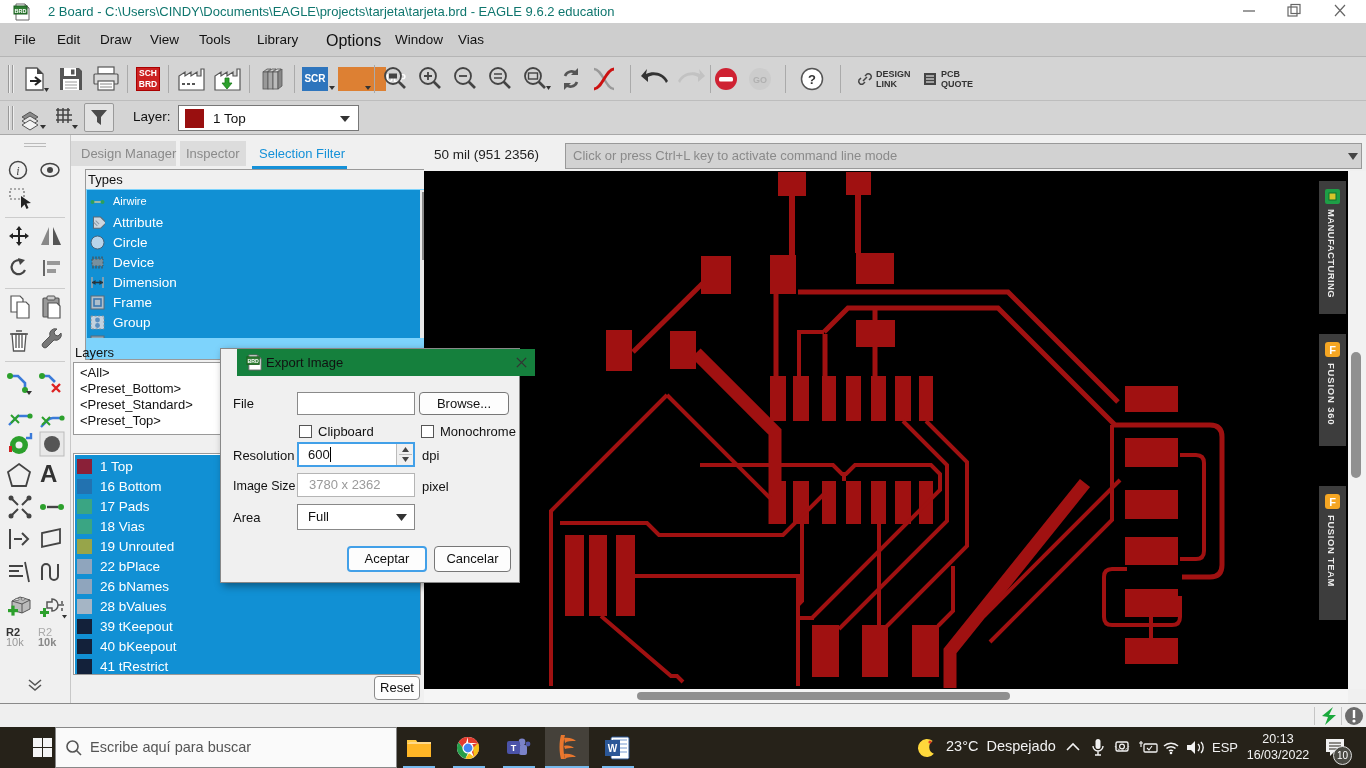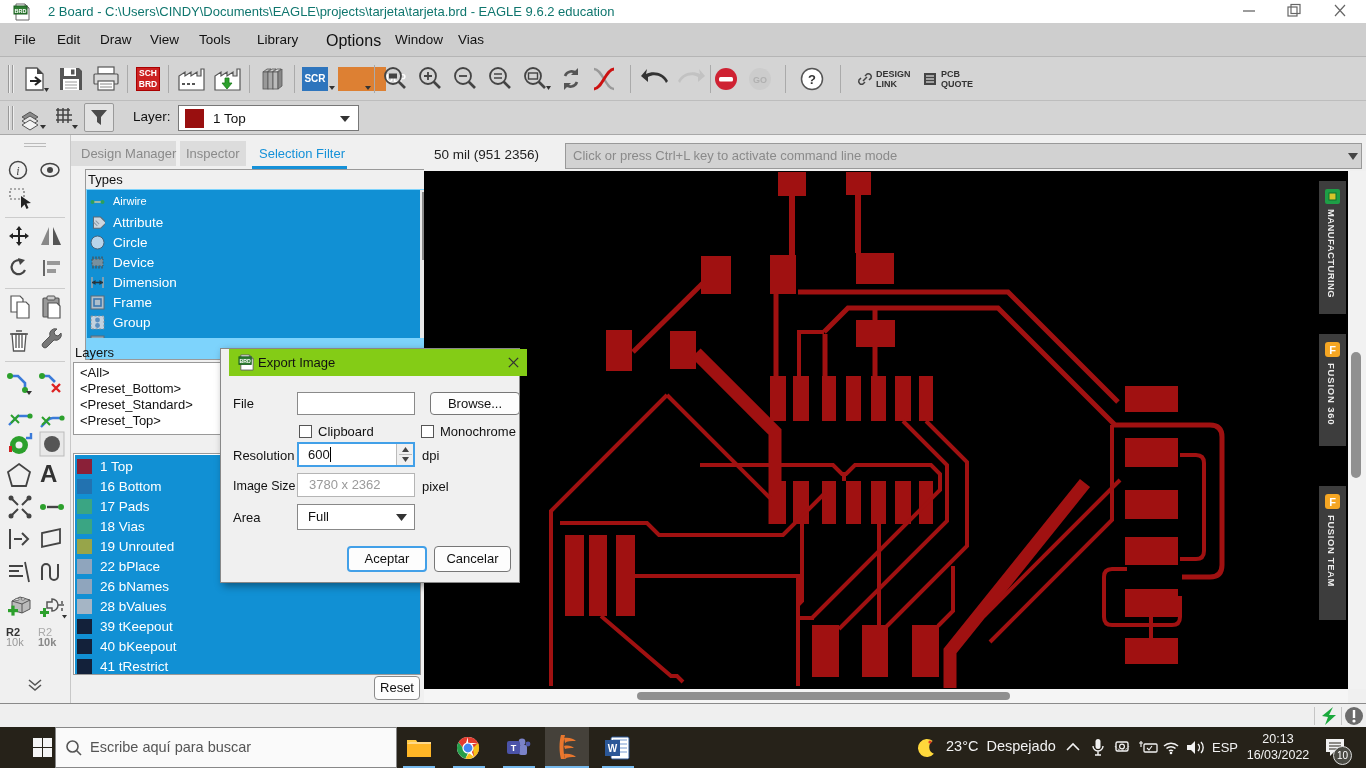--- a/index.html
+++ b/index.html
@@ -723,35 +723,35 @@
   <div class="abs" style="left:1212px;top:13px;font-size:13px;color:#f2f2f2;">ESP</div>
   <div class="abs" style="left:1243px;top:4px;width:70px;font-size:12.5px;color:#f2f2f2;text-align:center;line-height:16px;">20:13<br>16/03/2022</div>
   <svg class="abs" style="left:1324px;top:10px" width="22" height="20" viewBox="0 0 22 20">
     <path d="M2 2 h18 v13 h-10 l-4 4 v-4 h-4 z" fill="#f2f2f2"></path>
     <path d="M5 6 h12 M5 9 h12 M5 12 h8" stroke="#262219" stroke-width="1.2"></path>
   </svg>
   <div class="abs" style="left:1333px;top:19px;width:19px;height:19px;border-radius:50%;background:#4b4b44;border:1px solid #ddd;color:#fff;font-size:10px;text-align:center;line-height:17px;">10</div>
 </div>
 
 <div class="abs" style="left:220px;top:348px;width:300px;height:235px;background:#f0f0f0;border:1px solid #888;box-shadow:3px 3px 8px rgba(0,0,0,0.4);z-index:50;">
-  <div class="abs" style="left:8px;top:0;width:298px;height:27px;background:#84cc16;">
+  <div class="abs" style="left:16px;top:0;width:298px;height:27px;background:#15803d;">
     <svg class="abs" style="left:9px;top:5px;" width="17" height="17" viewBox="0 0 18 18">
       <path d="M3 1 h9 l4 4 v12 h-13 z" fill="#fff" stroke="#666" stroke-width="1"></path>
       <path d="M12 1 l4 4 h-4 z" fill="#bbb" stroke="#666" stroke-width="0.8"></path>
       <rect x="1" y="3" width="13" height="8" fill="#2e7d32" stroke="#1b5e20"></rect>
       <text x="7.5" y="9.5" font-size="5.5" fill="#fff" text-anchor="middle" font-family="Liberation Sans" font-weight="bold">BRD</text>
     </svg>
     <div class="abs" style="left:29px;top:6px;font-size:13px;color:#111;">Export Image</div>
     <svg class="abs" style="left:278px;top:7px" width="13" height="13" viewBox="0 0 14 14">
         <path d="M2 2 L12 12 M12 2 L2 12" stroke="#333" stroke-width="1.4"></path>
       </svg>
   </div>
   <div class="abs" style="left:12px;top:47px;font-size:13px;color:#111;">File</div>
   <div class="abs" style="left:76px;top:43px;width:118px;height:23px;background:#fff;border:1px solid #8a8a8a;"></div>
-  <div class="abs" style="left:209px;top:43px;width:90px;height:23px;background:#fdfdfd;border:1px solid #777;border-radius:4px;font-size:13px;color:#111;text-align:center;line-height:21px;">Browse...</div>
+  <div class="abs" style="left:198px;top:43px;width:90px;height:23px;background:#fdfdfd;border:1px solid #777;border-radius:4px;font-size:13px;color:#111;text-align:center;line-height:21px;">Browse...</div>
   <div class="abs" style="left:78px;top:76px;width:13px;height:13px;background:#fff;border:1px solid #555;"></div>
   <div class="abs" style="left:97px;top:75px;font-size:13px;color:#111;">Clipboard</div>
   <div class="abs" style="left:200px;top:76px;width:13px;height:13px;background:#fff;border:1px solid #555;"></div>
   <div class="abs" style="left:219px;top:75px;font-size:13px;color:#111;">Monochrome</div>
   <div class="abs" style="left:12px;top:99px;font-size:13px;color:#111;">Resolution</div>
   <div class="abs" style="left:76px;top:93px;width:118px;height:25px;background:#fff;border:2px solid #42a0e8;">
     <div class="abs" style="left:9px;top:3px;font-size:13px;color:#111;">600<span style="border-right:1px solid #000;"></span></div>
     <div class="abs" style="left:97px;top:0;width:17px;height:21px;background:#f0f0f0;border-left:1px solid #bbb;">
       <svg width="17" height="21" viewBox="0 0 17 21">
           <path d="M5 8 l3.5 -5 3.5 5 z" fill="#444"></path>

